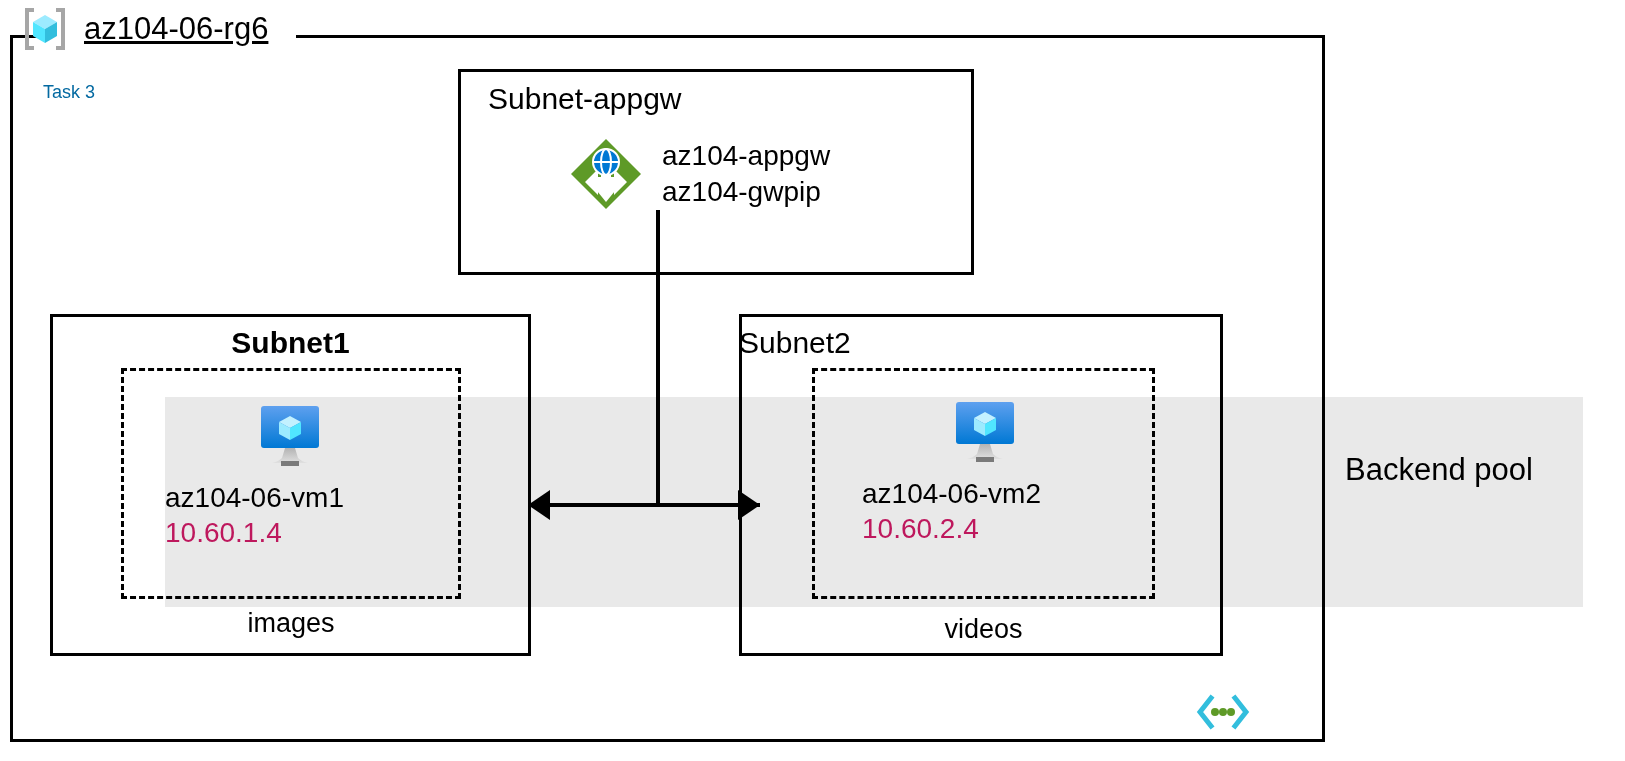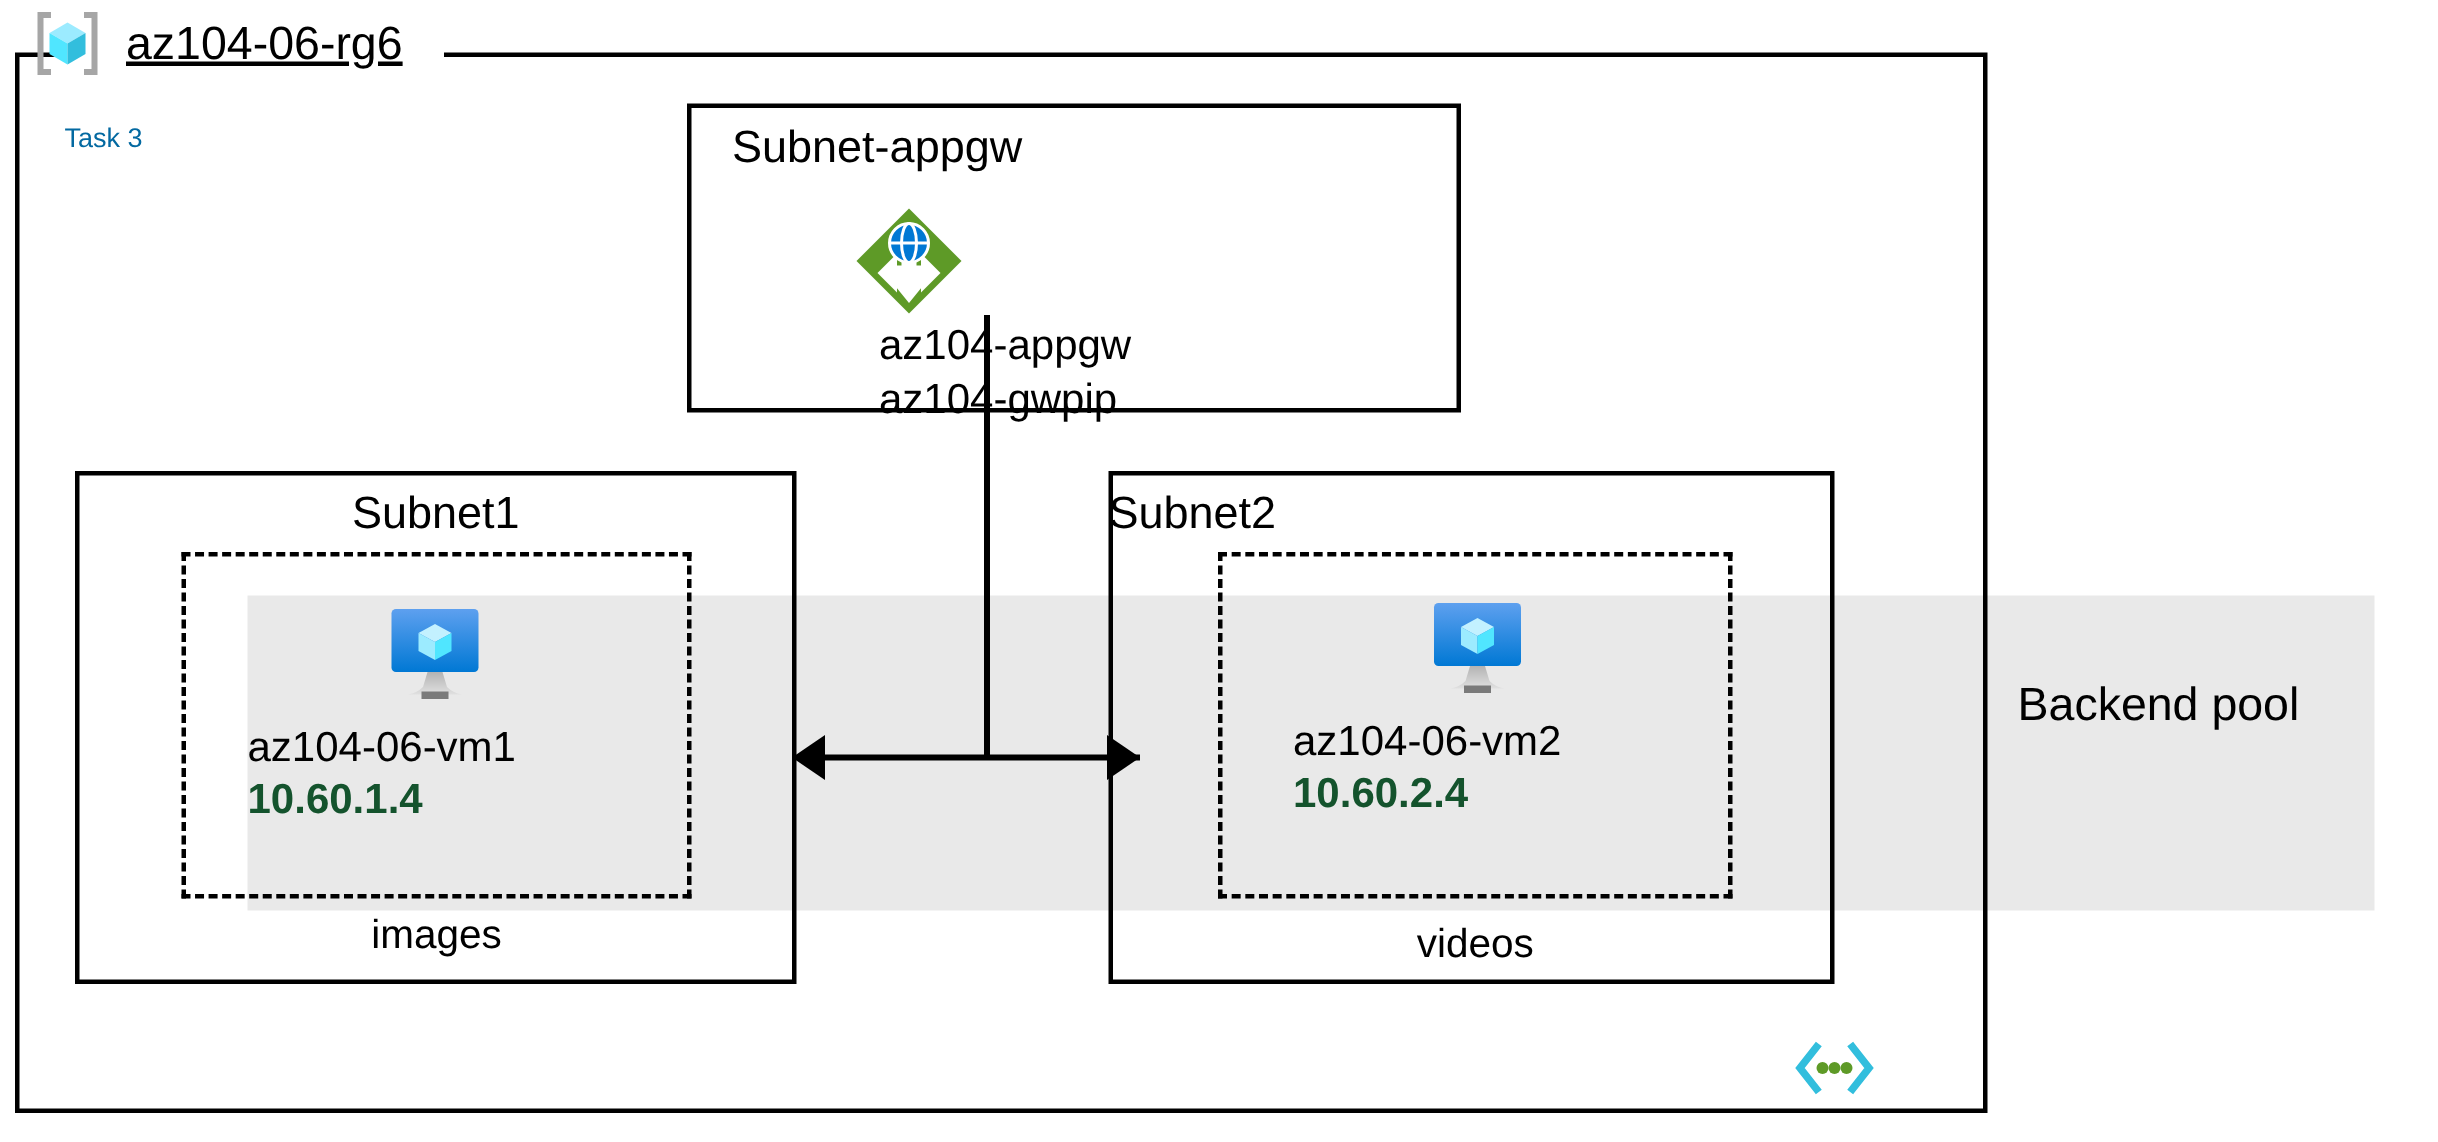--- a/index.html
+++ b/index.html
@@ -106,21 +106,21 @@
   #subnet2-box      { left: 739px; top: 314px; width: 484px; height: 342px; }
 
   .subnet-title {
     position: absolute;
     font-size: 30px;
     color: #000000;
     white-space: nowrap;
     z-index: 6;
   }
   #subnet-appgw-title { left: 488px; top: 82px; }
-  #subnet1-title      { left: 50px;  top: 326px; width: 481px; text-align: center; }
+  #subnet1-title      { left: 50px;  top: 326px; width: 481px; text-align: center; font-weight: bold; }
   #subnet2-title      { left: 739px; top: 326px; width: 484px; text-align: left; }
 
   
   .dashed-box {
     position: absolute;
     border: 3px dashed #000000;
     box-sizing: border-box;
     background: transparent;
     z-index: 5;
   }
@@ -155,33 +155,32 @@
   .vm-name {
     font-size: 28px;
     line-height: 1.25;
     color: #000000;
     margin-top: 12px;
     white-space: nowrap;
   }
   .vm-ip {
     font-size: 28px;
     line-height: 1.25;
-    color: #14532d;
-    white-space: nowrap;
-    font-weight: bold;
+    color: #be185d;
+    white-space: nowrap;
   }
 
   
   #appgw-group {
     position: absolute;
     left: 568px;
     top: 136px;
     z-index: 6;
     display: flex;
-    flex-direction: column;
+    align-items: center;
   }
   .appgw-icon { width: 76px; height: 76px; display: block; }
   .appgw-names {
     margin-left: 18px;
     font-size: 28px;
     line-height: 1.3;
     color: #000000;
     white-space: nowrap;
   }
 

